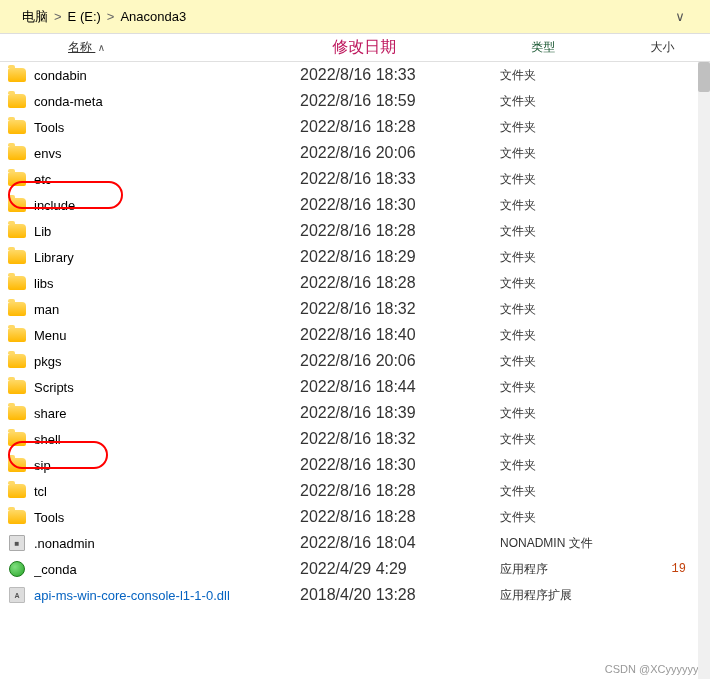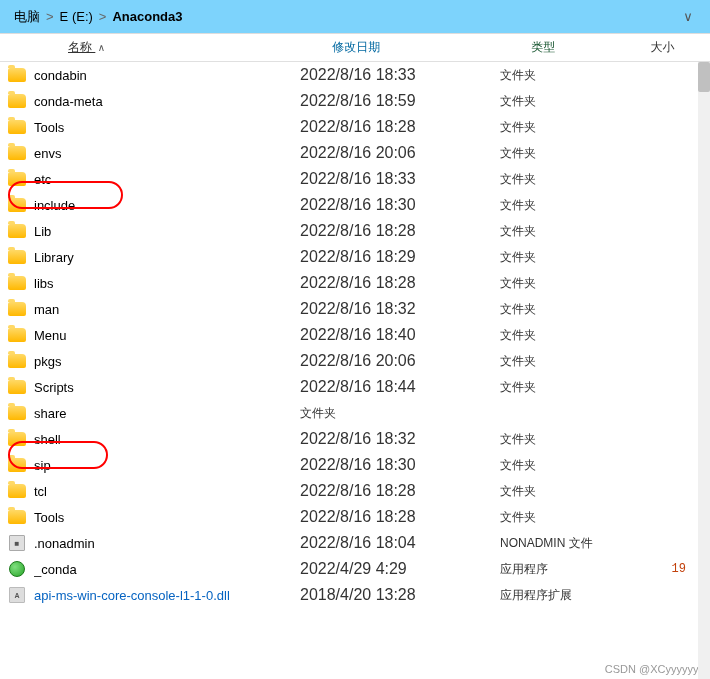--- a/index.html
+++ b/index.html
@@ -11,42 +11,42 @@
       width: 710px;
       height: 679px;
       overflow: hidden;
     }
 
     
     .breadcrumb-bar {
       display: flex;
       align-items: center;
       justify-content: space-between;
-      padding: 6px 14px;
-      background: #7dd3fc;
+      padding: 6px 22px;
+      background: #fef9c3;
       border-bottom: 1px solid #ddd;
       height: 34px;
     }
     .breadcrumb-nav {
       display: flex;
       align-items: center;
       gap: 4px;
       font-size: 13px;
     }
     .breadcrumb-sep {
       color: #666;
       margin: 0 2px;
     }
     .breadcrumb-item {
       color: #000;
       cursor: pointer;
     }
     .breadcrumb-current {
       color: #000;
-      font-weight: bold;
+      font-weight: normal;
     }
     .breadcrumb-dropdown {
       width: 16px;
       height: 16px;
       display: flex;
       align-items: center;
       justify-content: center;
       cursor: pointer;
       color: #555;
     }
@@ -70,22 +70,22 @@
     .col-name {
       width: 300px;
       padding-left: 34px;
       font-size: 12px;
       color: #333;
       cursor: pointer;
       text-decoration: underline;
     }
     .col-date {
       width: 200px;
-      font-size: 12px;
-      color: #0369a1;
+      font-size: 16px;
+      color: #be185d;
       cursor: pointer;
     }
     .col-type {
       width: 120px;
       font-size: 12px;
       color: #14532d;
       cursor: pointer;
     }
     .col-size {
       width: 60px;
@@ -397,20 +397,21 @@
         <div class="file-name-cell">Scripts</div>
         <div class="file-date-cell">2022/8/16 18:44</div>
         <div class="file-type-cell">文件夹</div>
         <div class="file-size-cell"></div>
       </div>
       <div class="file-row">
         <div class="file-icon-cell">
           <div class="file-icon-folder"></div>
         </div>
         <div class="file-name-cell">share</div>
+        <div class="file-date-cell">2022/8/16 18:39</div>
         <div class="file-type-cell">文件夹</div>
         <div class="file-size-cell"></div>
       </div>
       <div class="file-row">
         <div class="file-icon-cell">
           <div class="file-icon-folder"></div>
         </div>
         <div class="file-name-cell">shell</div>
         <div class="file-date-cell">2022/8/16 18:32</div>
         <div class="file-type-cell">文件夹</div>

